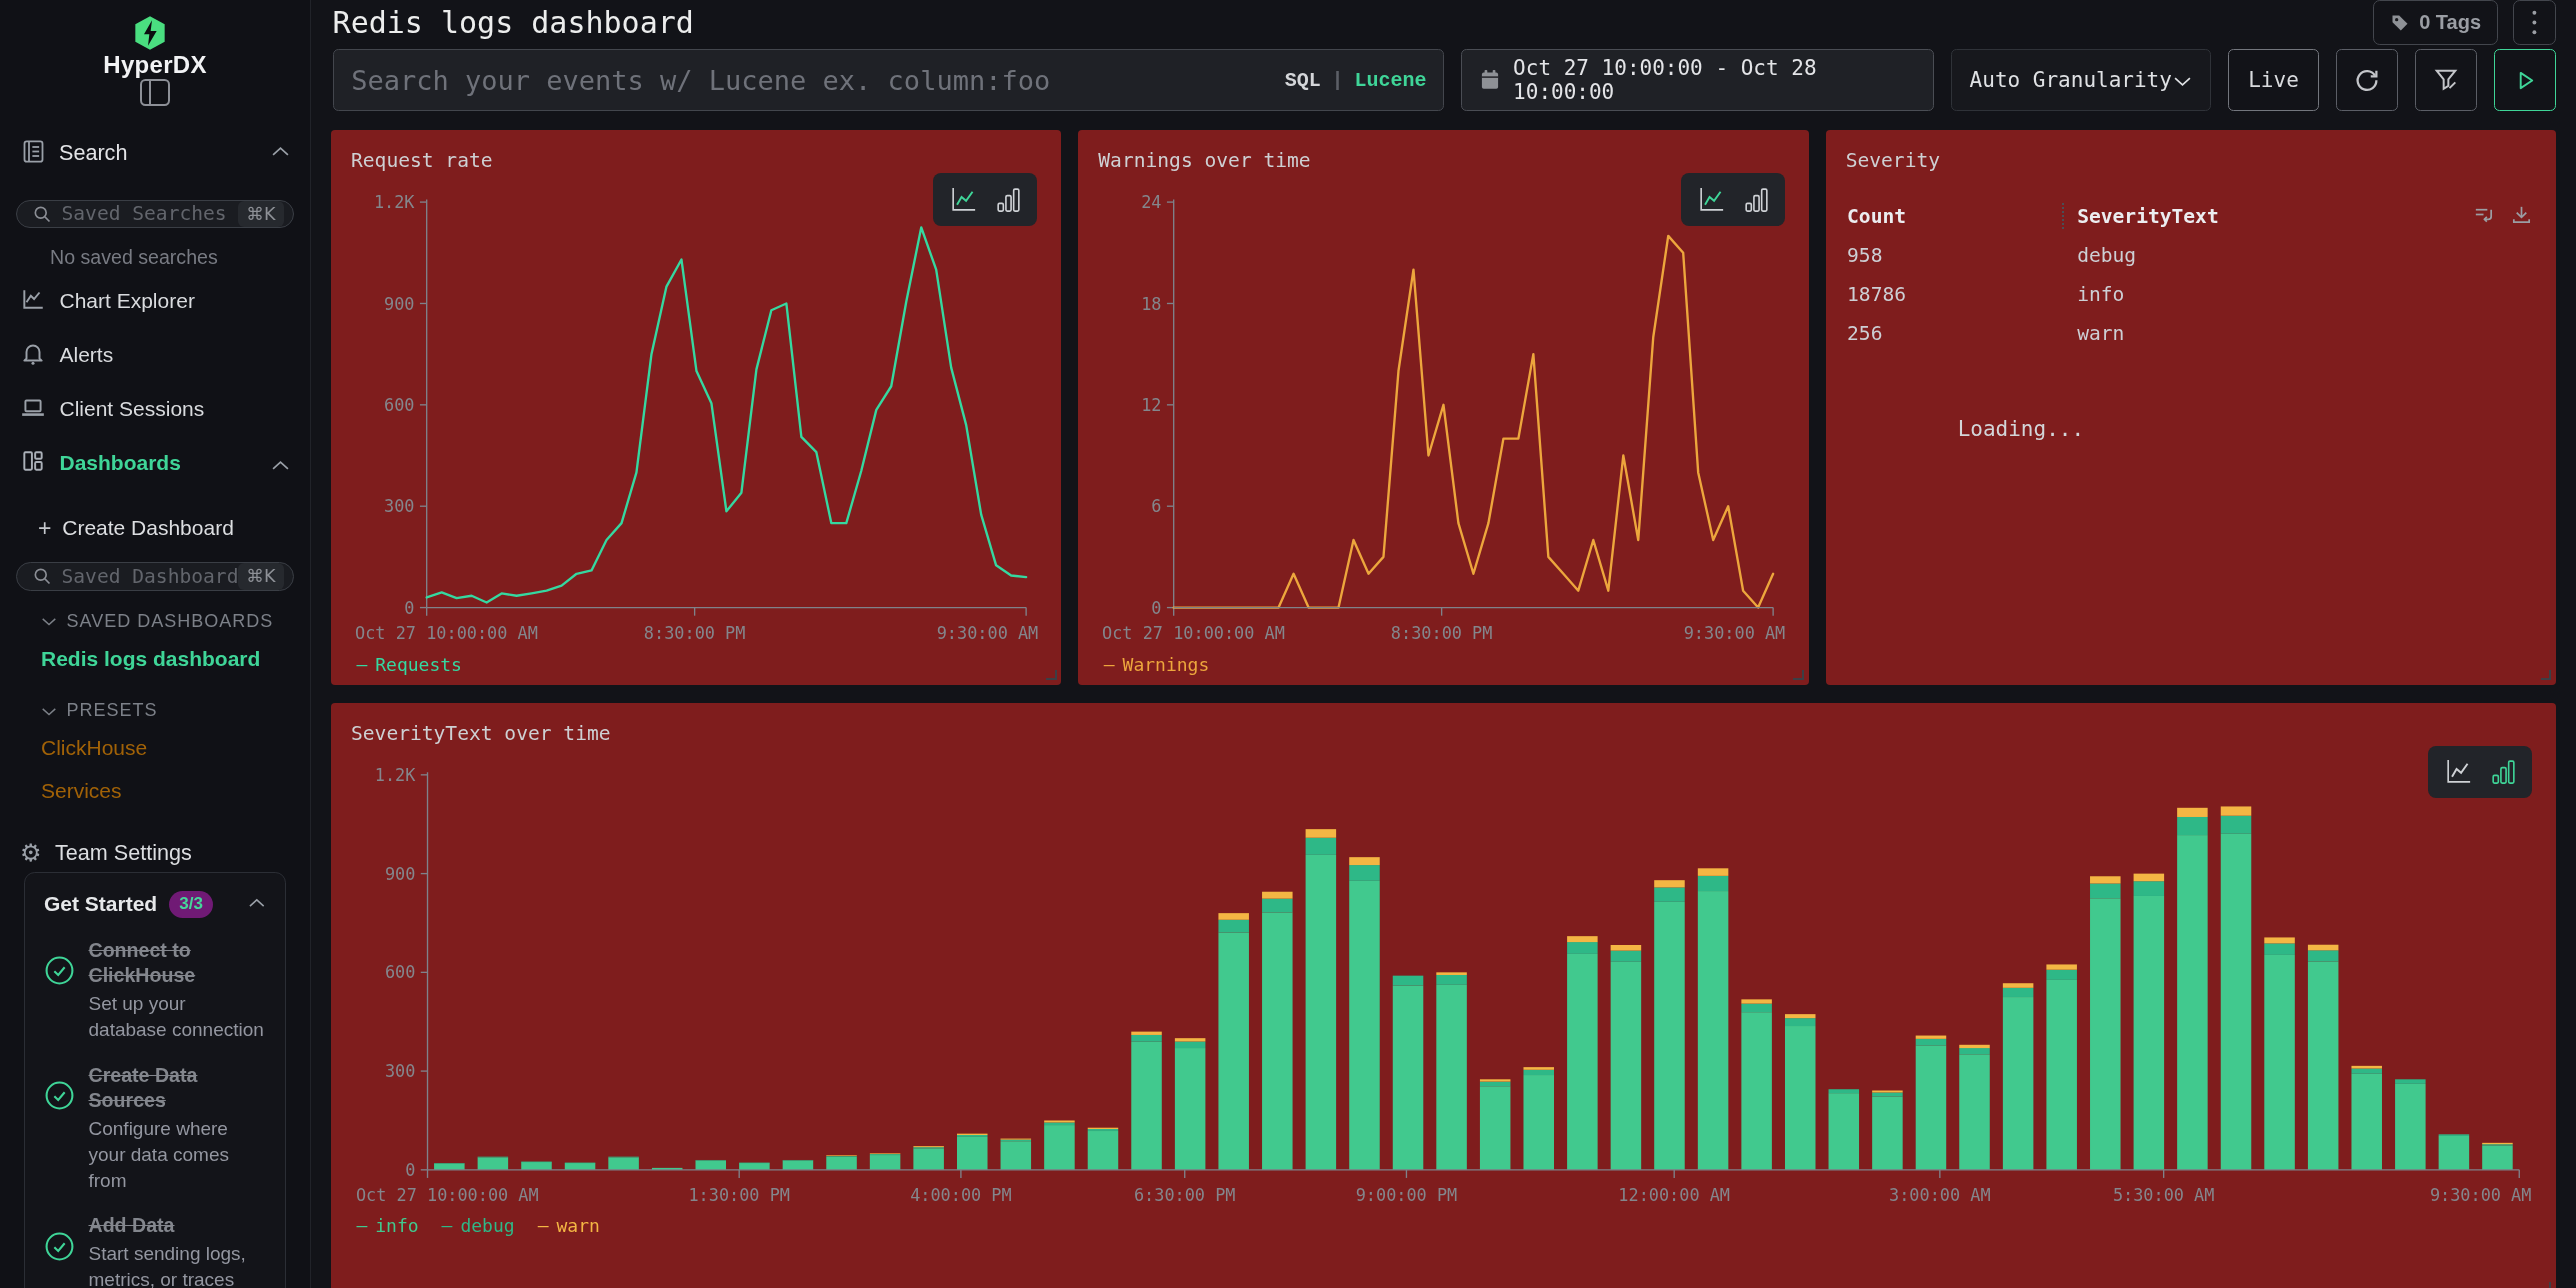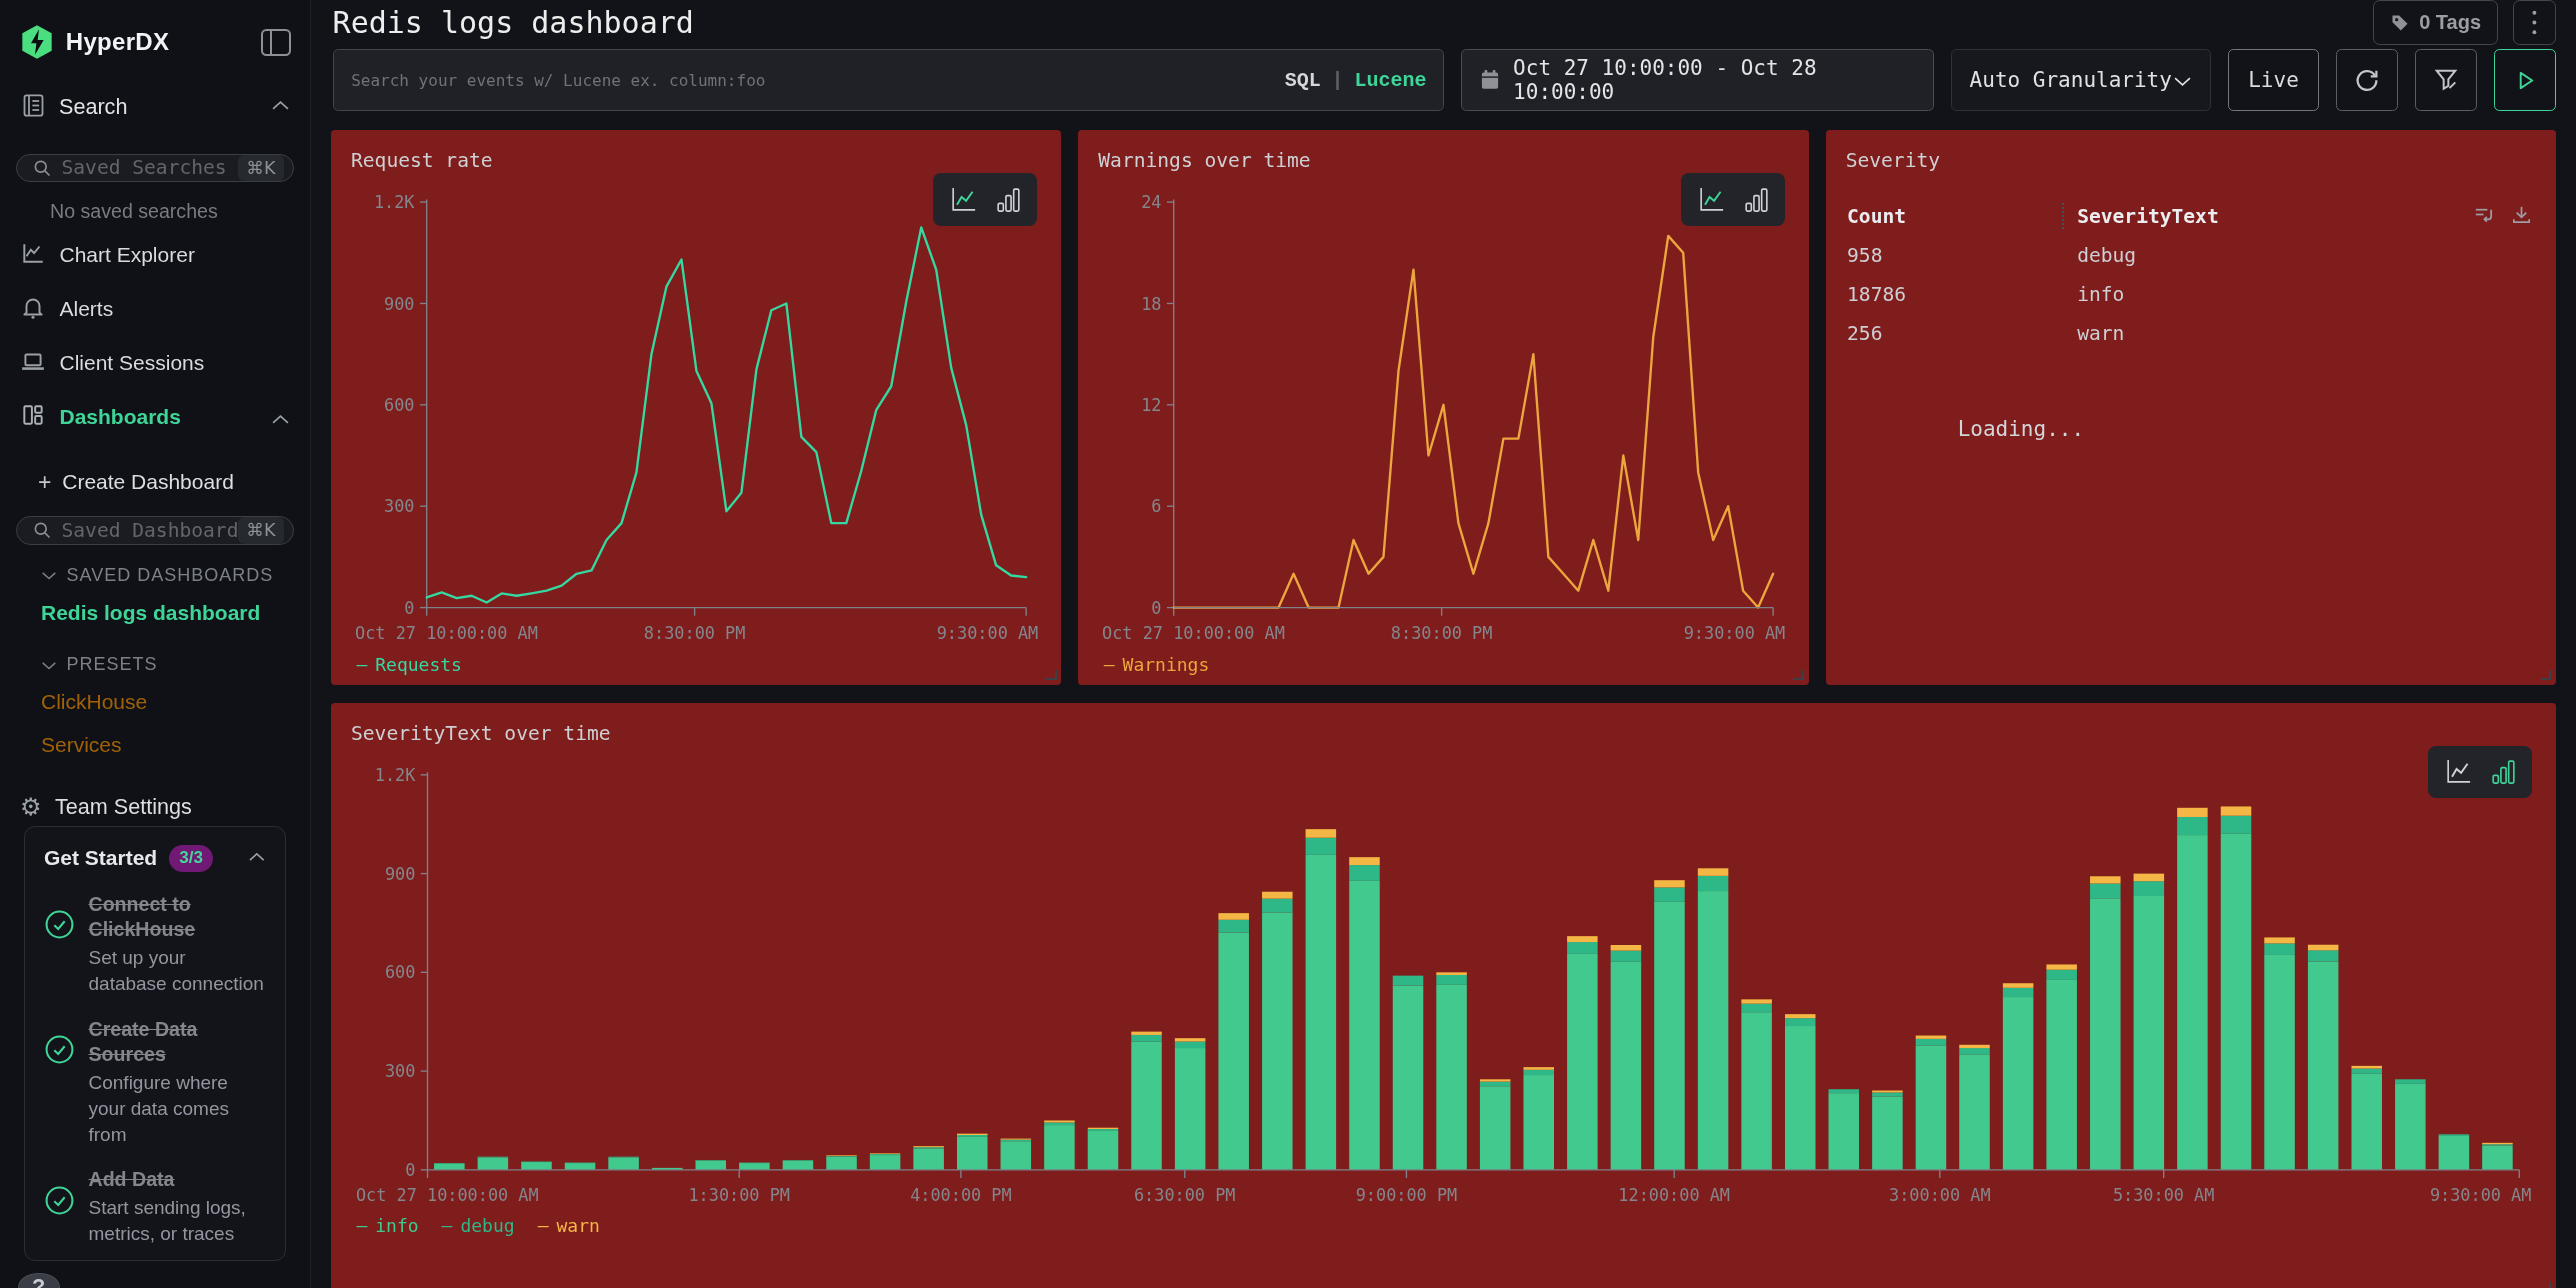--- a/index.html
+++ b/index.html
@@ -3,21 +3,21 @@
 <meta charset="utf-8">
 <style>
   * { margin:0; padding:0; box-sizing:border-box; }
   html,body { width:2576px; height:1288px; }
   body { background:#121318; color:#e8e9eb; font-family:"DejaVu Sans Mono",monospace; overflow:hidden; }
   .app { display:flex; width:2576px; height:1288px; }
 
   
   .sidebar { width:311px; min-width:311px; height:100%; background:#101116; border-right:0.7px solid #212329;
              display:flex; flex-direction:column; font-family:"Liberation Sans",sans-serif; position:relative; }
-  .logo-row { display:flex; align-items:center; padding:24px 19px 20px 19px; }
+  .logo-row { display:flex; align-items:center; padding:15px 19px 20px 19px;flex-direction:column; }
   .logo-badge { width:36px; height:36px; margin-right:10.8px; }
   .brand { font-size:24px; font-weight:bold; letter-spacing:0.3px; color:#f2f3f5; flex:1; }
   .collapse-btn { width:30px; height:27px; border:2px solid #8d9097; border-radius:5.4px; position:relative; background:transparent; cursor:pointer; }
   .collapse-btn::after { content:""; position:absolute; left:6.8px; top:0; bottom:0; width:2px; background:#8d9097; }
   .side-sect { display:flex; align-items:center; gap:12px; padding:12px 20px 15px 20px; }
   .side-sect .lbl { font-size:21.6px; color:#e3e4e7; flex:1; }
   .divider { height:0.7px; background:#20222a; width:100%; }
   .pill { margin:17.6px 16px 0 16px; height:42px; border:1.4px solid #3a3e45; background:#1a1c21; border-radius:27px;
           display:flex; align-items:center; padding:0 9.5px 0 15px; position:relative; }
   .pill input { flex:1; background:transparent; border:none; outline:none; color:#c9ccd1;
@@ -55,21 +55,21 @@
   .main { flex:1; display:flex; flex-direction:column; min-width:0; }
   .titlebar { height:80px; display:flex; align-items:center; padding:0 20px 0 21.6px; }
   .page-title { font-family:"DejaVu Sans Mono",monospace; font-size:30px; color:#eceded; flex:1; font-weight:500; }
   .tags-btn { display:flex; align-items:center; gap:9.5px; border:1.4px solid #43464d; border-radius:6.8px; height:45px;
               padding:0 16px; color:#9b9ea4; font-size:20px; font-weight:bold; background:transparent; cursor:pointer; }
   .kebab-btn { width:43px; height:45px; margin-left:15px; border:1.4px solid #43464d; border-radius:6.8px;
                display:flex; align-items:center; justify-content:center; background:transparent; cursor:pointer; }
   .toolbar { display:flex; gap:17px; padding:4px 20px 0 21.6px; align-items:stretch; height:68px; }
   .search-box { flex:1; position:relative; }
   .search-box input { width:100%; height:62px; background:#1f2126; border:1.4px solid #43464d; border-radius:5.4px;
-                      color:#c9ccd1; padding:0 223px 0 17.6px; font-family:"DejaVu Sans Mono",monospace; font-size:16px; outline:none; }
+                      color:#c9ccd1; padding:0 223px 0 17.6px; font-family:"DejaVu Sans Mono",monospace; font-size:27px; outline:none; }
   .search-box input::placeholder { color:#6f727a; }
   .mode-toggle { position:absolute; right:17.6px; top:0; height:62px; display:flex; align-items:center; gap:10.8px;
                  font-size:20px; font-weight:bold;font-family:Liberation Mono, monospace; }
   .mode-sql { color:#d4d6d9; cursor:pointer; }
   .mode-sep { color:#5c5f66; }
   .mode-lucene { color:#3fd598; cursor:pointer; }
   .date-box { width:473px; background:#1f2126; border:1.4px solid #4a4d54; border-radius:5.4px; display:flex; align-items:center;
               gap:13.5px; padding:0 17.6px; font-size:21px; color:#e3e4e7; cursor:pointer; }
   .gran-box { width:260px; border:1.4px solid #2f3238; background:#17181d; border-radius:5.4px; display:flex; align-items:center;
               justify-content:space-between; padding:0 17.6px; font-size:21px; color:#dfe1e4; cursor:pointer; }

